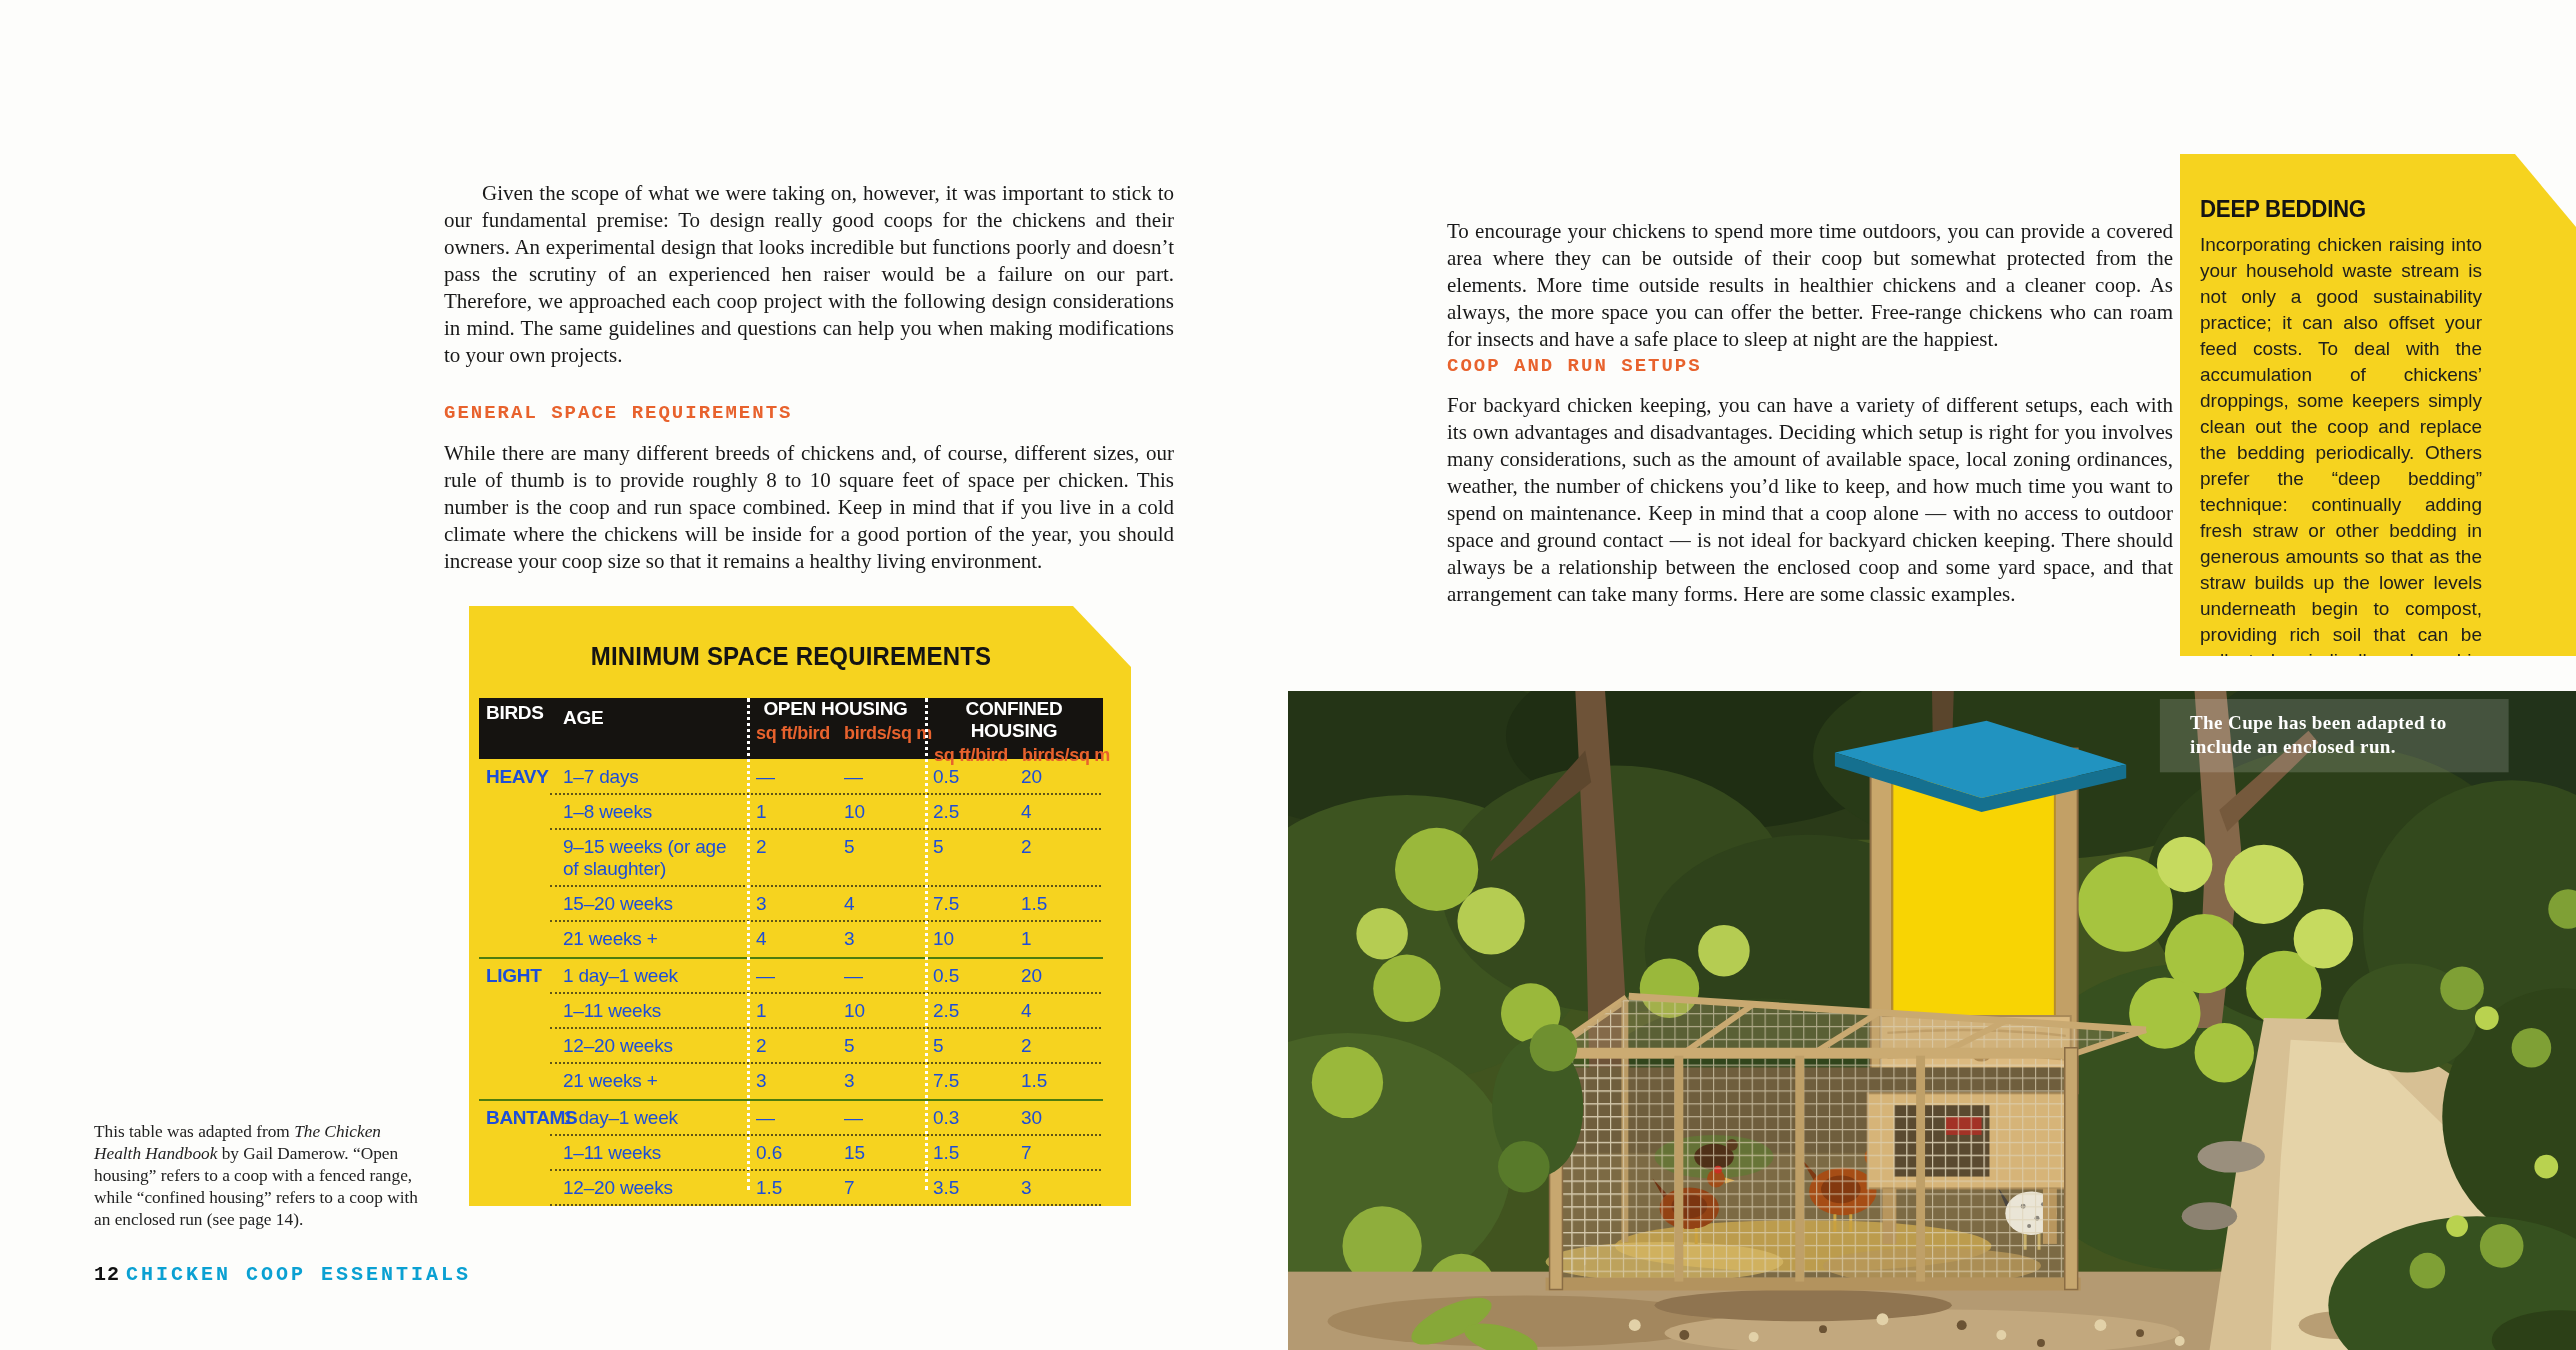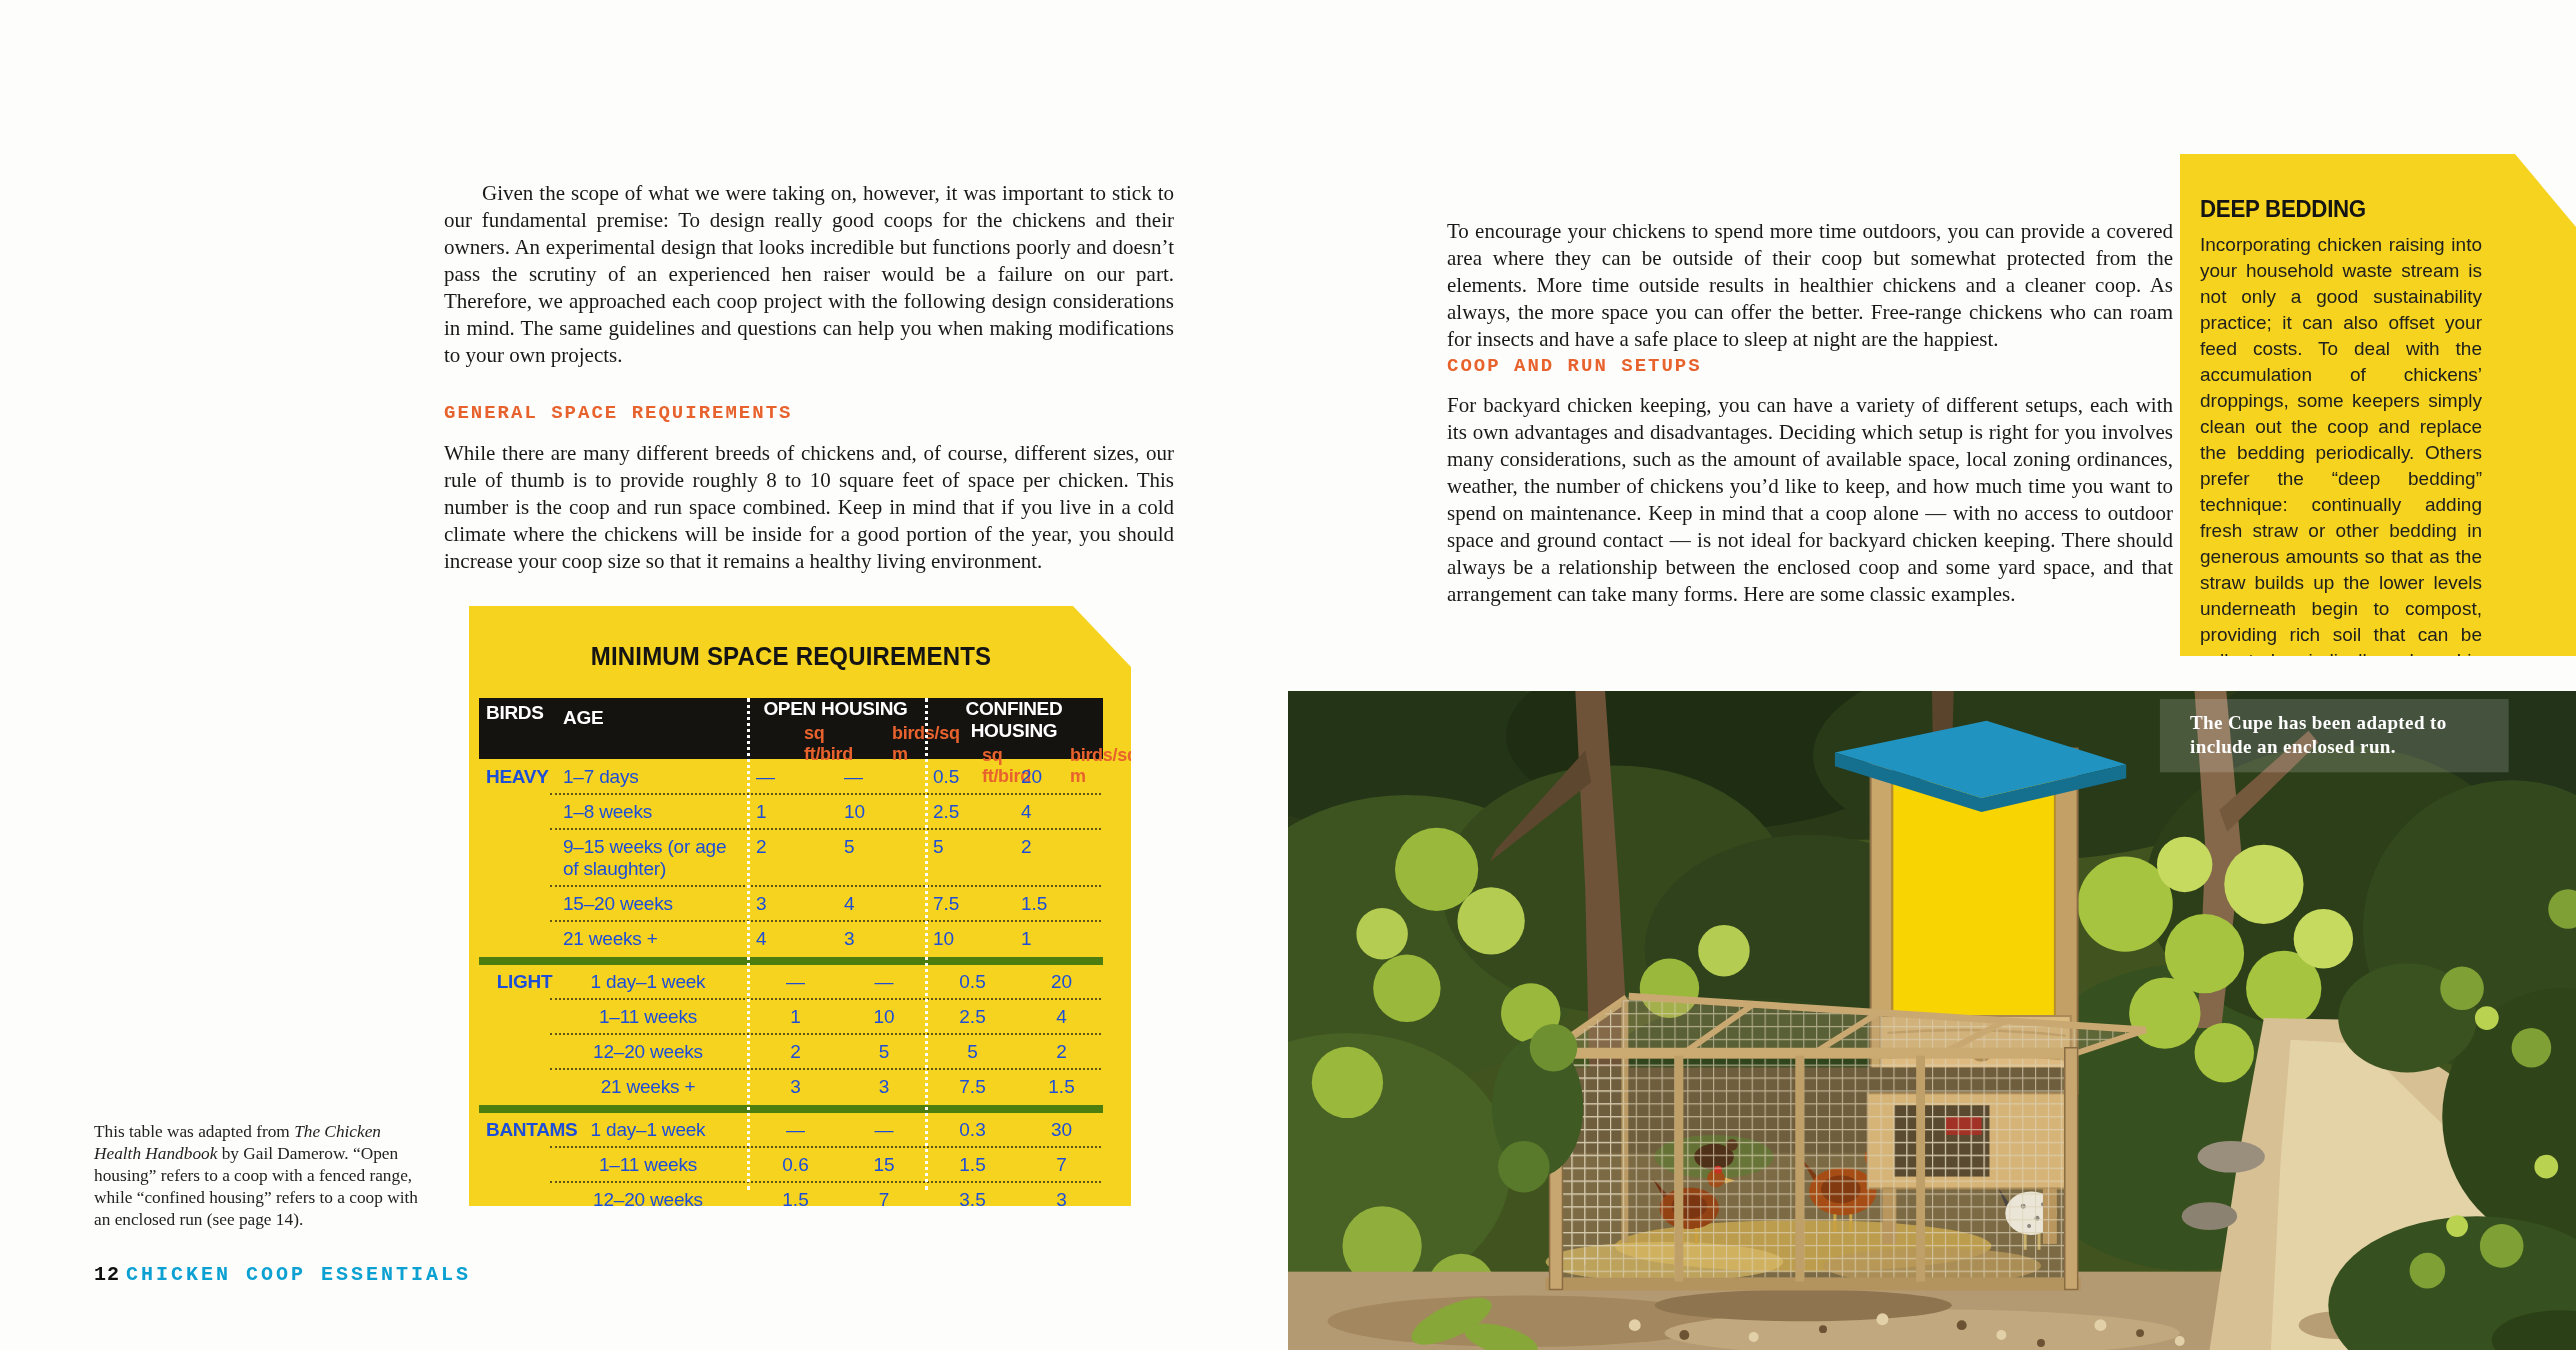--- a/index.html
+++ b/index.html
@@ -41,25 +41,25 @@
   #space-table .t-title{position:absolute;top:36px;left:10px;width:624px;text-align:center;
     font-size:25px;font-weight:700;letter-spacing:0.2px;color:#141414;transform:scaleX(.96);}
   .t-head{position:absolute;top:92px;left:10px;width:624px;height:61px;background:var(--bar);color:#fff;}
   .th-birds{position:absolute;left:7px;top:4px;font-size:19px;font-weight:700;letter-spacing:-0.3px;}
   .th-age{position:absolute;left:84px;top:9px;font-size:19px;font-weight:700;letter-spacing:-0.3px;}
   .th-house{position:absolute;top:0;height:61px;}
   .th-open{left:268px;width:177px;}
   .th-conf{left:446px;width:178px;}
   .th-title{margin-top:0;text-align:center;font-size:19px;font-weight:700;letter-spacing:-0.3px;}
   .th-units{display:grid;grid-template-columns:88px 89px;padding-left:9px;margin-top:3px;}
-  .th-units span{font-size:18px;font-weight:700;color:var(--orange);letter-spacing:-0.3px;margin-left:48px;}
+  .th-units span{font-size:18px;font-weight:700;color:var(--orange);letter-spacing:-0.3px;}
   .v-dot{position:absolute;top:92px;bottom:16px;width:0;border-left:3px dotted #ffffff;}
   .v-dot.v1{left:278px;} .v-dot.v2{left:456px;}
   #t-groups{position:absolute;top:154px;left:10px;width:624px;}
-  .t-group + .t-group{border-top:8px solid #4d7c0f;text-align:center;}
+  .t-group + .t-group{border-top:2px solid #4d7c0f;}
   .t-row{position:relative;display:grid;grid-template-columns:84px 184px 88px 89px 88px 90px;
     padding:6px 0 7px;font-size:19px;color:#1d4ed8;}
   .t-row:not(.last)::after{content:"";position:absolute;left:71px;right:2px;bottom:0;
     border-bottom:2px dotted rgba(45,42,20,.75);}
   .t-name{padding-left:7px;font-weight:700;letter-spacing:-0.3px;}
   .t-age{padding-right:14px;letter-spacing:-0.2px;}
   .t-val{padding-left:9px;}
 
   
   #deep-bedding{left:2180px;top:154px;width:396px;height:502px;background:var(--yellow);

